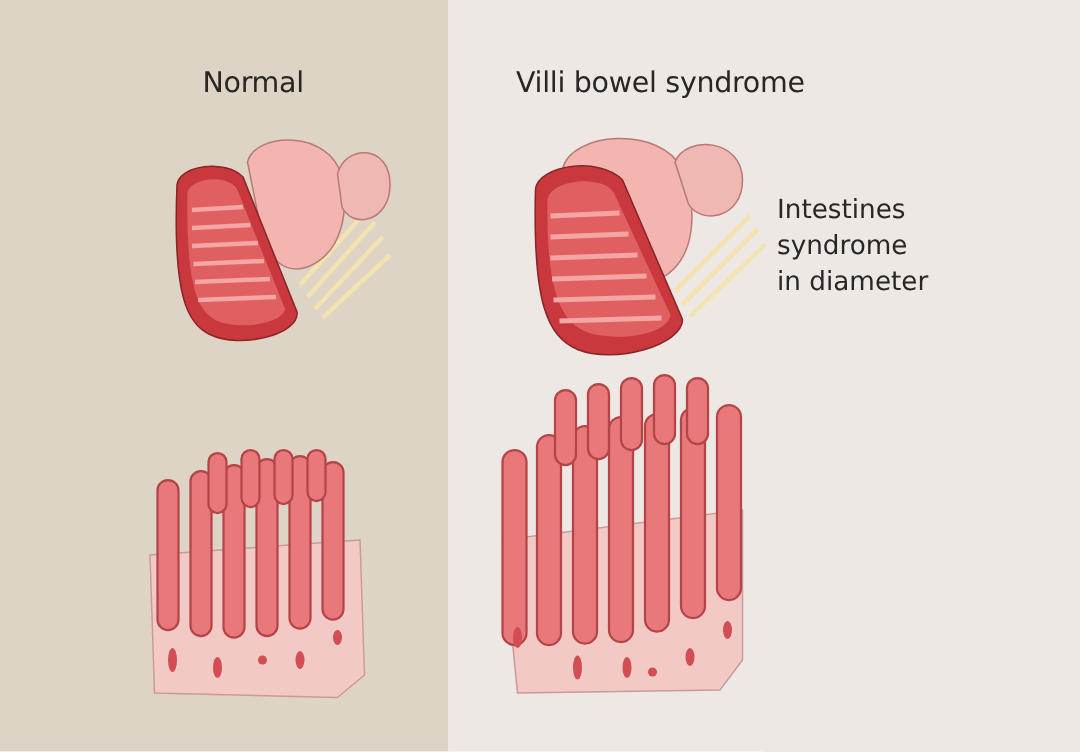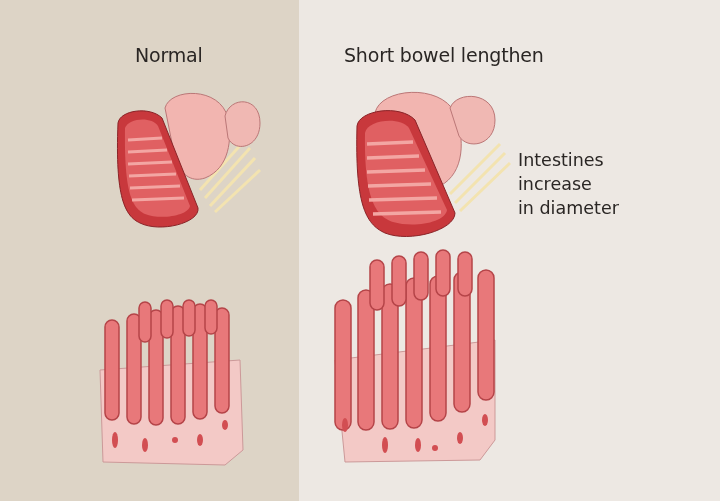--- a/index.html
+++ b/index.html
@@ -12,25 +12,25 @@
   .label span{display:block;}
   svg{position:absolute;overflow:visible;}
 </style>
 </head>
 <body>
 
 <div class="panel left"></div>
 <div class="panel right"></div>
 
 <div class="title" style="left:119px;top:44px;margin-left:16px;">Normal</div>
-<div class="title" style="left:344px;top:44px;">Short bowel lengthen</div>
+<div class="title" style="left:344px;top:44px;">Villi bowel syndrome</div>
 
-<div class="label" style="left:518px;top:148px;">
+<div class="label" style="left:518px;top:128px;">
   <span>Intestines</span>
-  <span>increase</span>
+  <span>syndrome</span>
   <span>in diameter</span>
 </div>
 <div class="label" style="left:513px;top:332px;">
 </div>
 
 <svg style="left:110px;top:78px;" width="160" height="160" viewBox="0 0 160 160">
   <g stroke="#f3e3b0" stroke-width="3" fill="none">
     <path d="M95 120 L140 70"></path>
       <path d="M100 128 L145 80"></path>
       <path d="M105 134 L150 92"></path>

